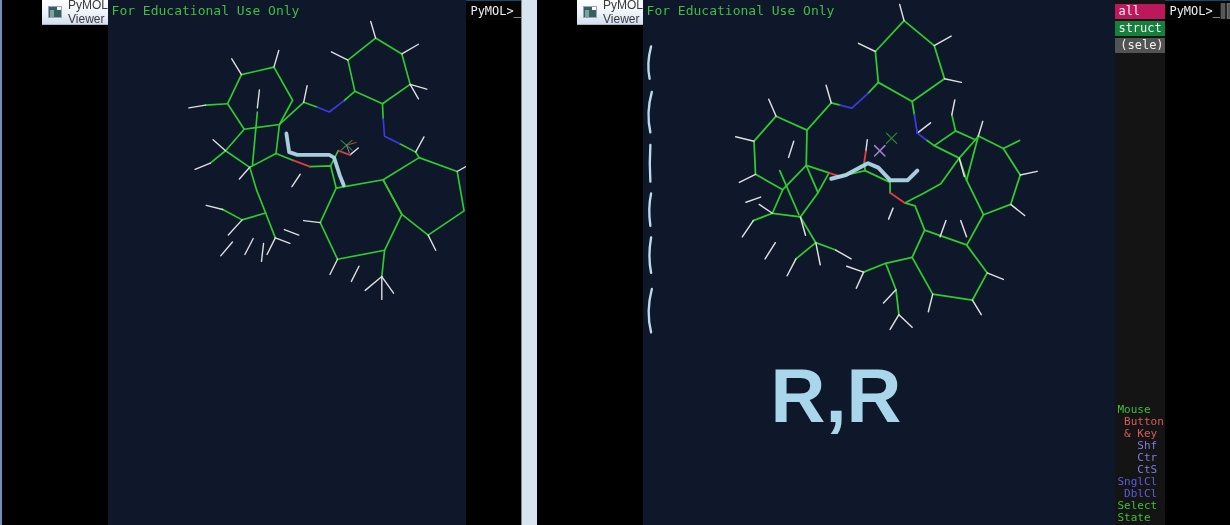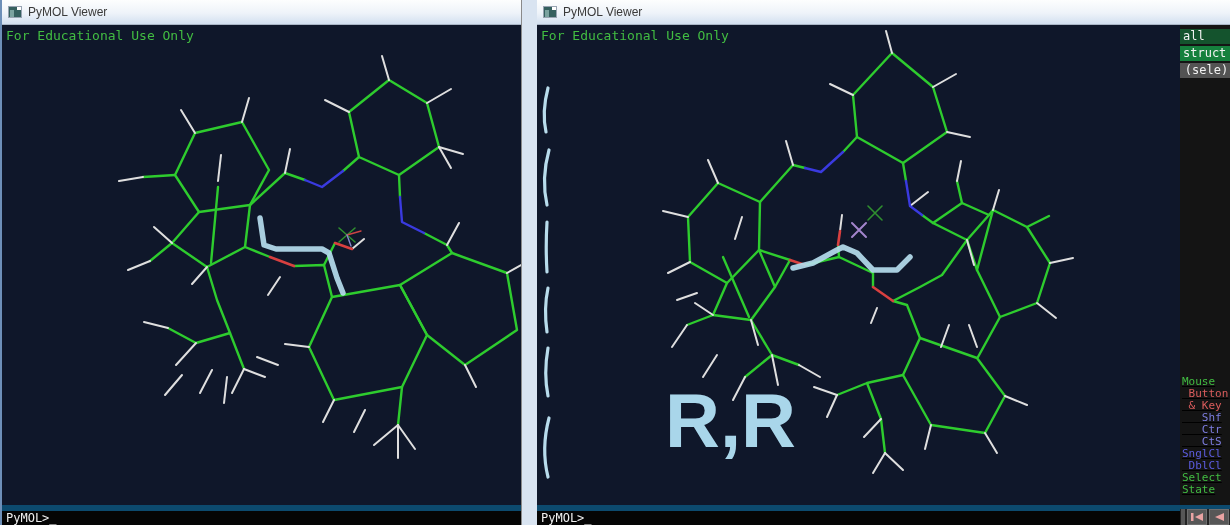--- a/index.html
+++ b/index.html
@@ -1,52 +1,52 @@
 <!DOCTYPE html>
 <html><head>
 <meta charset="utf-8">
 <style>
   html,body{margin:0;padding:0;background:#1a1a1a;}
   .stage{position:relative;width:1230px;height:525px;overflow:hidden;background:#000;
          font-family:"Liberation Sans",sans-serif;}
   
-  .pwin{position:absolute;top:0;height:525px;display:flex;flex-direction:column;}
+  .pwin{position:absolute;top:0;height:525px;display:flex;flex-direction:row;padding-left:40px;}
   #win-left{left:0;width:521px;border-left:2px solid #6d8fb8;box-sizing:border-box;}
   #win-right{left:537px;width:693px;}
   .win-gap{position:absolute;top:0;left:521px;width:16px;height:525px;background:#d9e4f1;
            border-left:1px solid #8a8a8a;box-sizing:border-box;}
   .titlebar{height:25px;flex:0 0 25px;display:flex;align-items:center;gap:6px;padding-left:6px;
             background:linear-gradient(#fdfefe,#eef3f9 55%,#d3e0f0);border-bottom:1px solid #aab6c6;
             box-sizing:border-box;}
   .app-icon{position:relative;width:14px;height:12px;background:#35605f;border:1px solid #98a4b2;
             box-sizing:border-box;flex:0 0 14px;}
   .app-icon::after{content:"";position:absolute;right:0;top:0;width:4px;height:3px;background:#fff;}
   .app-icon::before{content:"";position:absolute;left:1px;top:3px;width:4px;height:7px;background:#7ba3a0;}
   .title-text{font-size:12px;color:#3a3a3a;}
   .main-row{flex:1 1 auto;display:flex;min-height:0;}
   .viewport{position:relative;background:#0f172a;overflow:hidden;flex:1 1 auto;}
   .watermark{position:absolute;top:3px;left:4px;font-family:"DejaVu Sans Mono",monospace;
              font-size:13px;letter-spacing:0;color:#42bd42;white-space:pre;}
   .stereo-label{position:absolute;font-weight:bold;color:#a9d6ea;line-height:1;
                 font-family:"Liberation Sans",sans-serif;}
   #label-ss{left:146px;top:352px;font-size:78px;}
   #label-rr{left:128px;top:358px;font-size:76px;}
-  .cmdbar{height:20px;flex:0 0 20px;background:#050505;border-top:6px solid #0c4a6e;
-          display:flex;align-items:flex-end;box-sizing:border-box;}
+  .cmdbar{height:20px;flex:0 0 20px;background:#050505;border-top:1px solid #0c4a6e;
+          display:flex;align-items:center;box-sizing:border-box;}
   .prompt{font-family:"DejaVu Sans Mono",monospace;font-size:12px;color:#efefef;
           padding-left:4px;white-space:pre;flex:1 1 auto;}
   
   .objpanel{flex:0 0 50px;width:50px;background:#141414;position:relative;padding-top:4px;
             box-sizing:border-box;overflow:hidden;}
   .obj-row{height:15px;margin-bottom:2px;font-family:"DejaVu Sans Mono",monospace;font-size:12px;
            line-height:15px;color:#f2f2f2;padding-left:3px;white-space:pre;overflow:hidden;}
-  .obj-row-all{background:#14532d;}
+  .obj-row-all{background:#be185d;}
   .obj-row-struct{background:#15803d;}
   .obj-row-sele{background:#535353;text-align:center;}
-  .mouse-panel{position:absolute;bottom:9px;left:0;right:0;text-decoration:underline;}
+  .mouse-panel{position:absolute;bottom:1px;left:0;right:0;}
   .mouse-line{font-family:"DejaVu Sans Mono",monospace;font-size:11px;line-height:12px;
               white-space:pre;padding-left:2px;}
   
   .vcr{flex:0 0 50px;width:50px;background:#242424;display:flex;align-items:center;gap:2px;
        padding-left:1px;box-sizing:border-box;}
   .vcr-strip{width:4px;height:16px;background:#575757;}
   .vcr-btn{width:20px;height:16px;background:#575757;border:1px solid #6e6e6e;box-sizing:border-box;
            display:flex;align-items:center;justify-content:center;padding:0;}
   .vcr-btn svg{display:block;}
   

